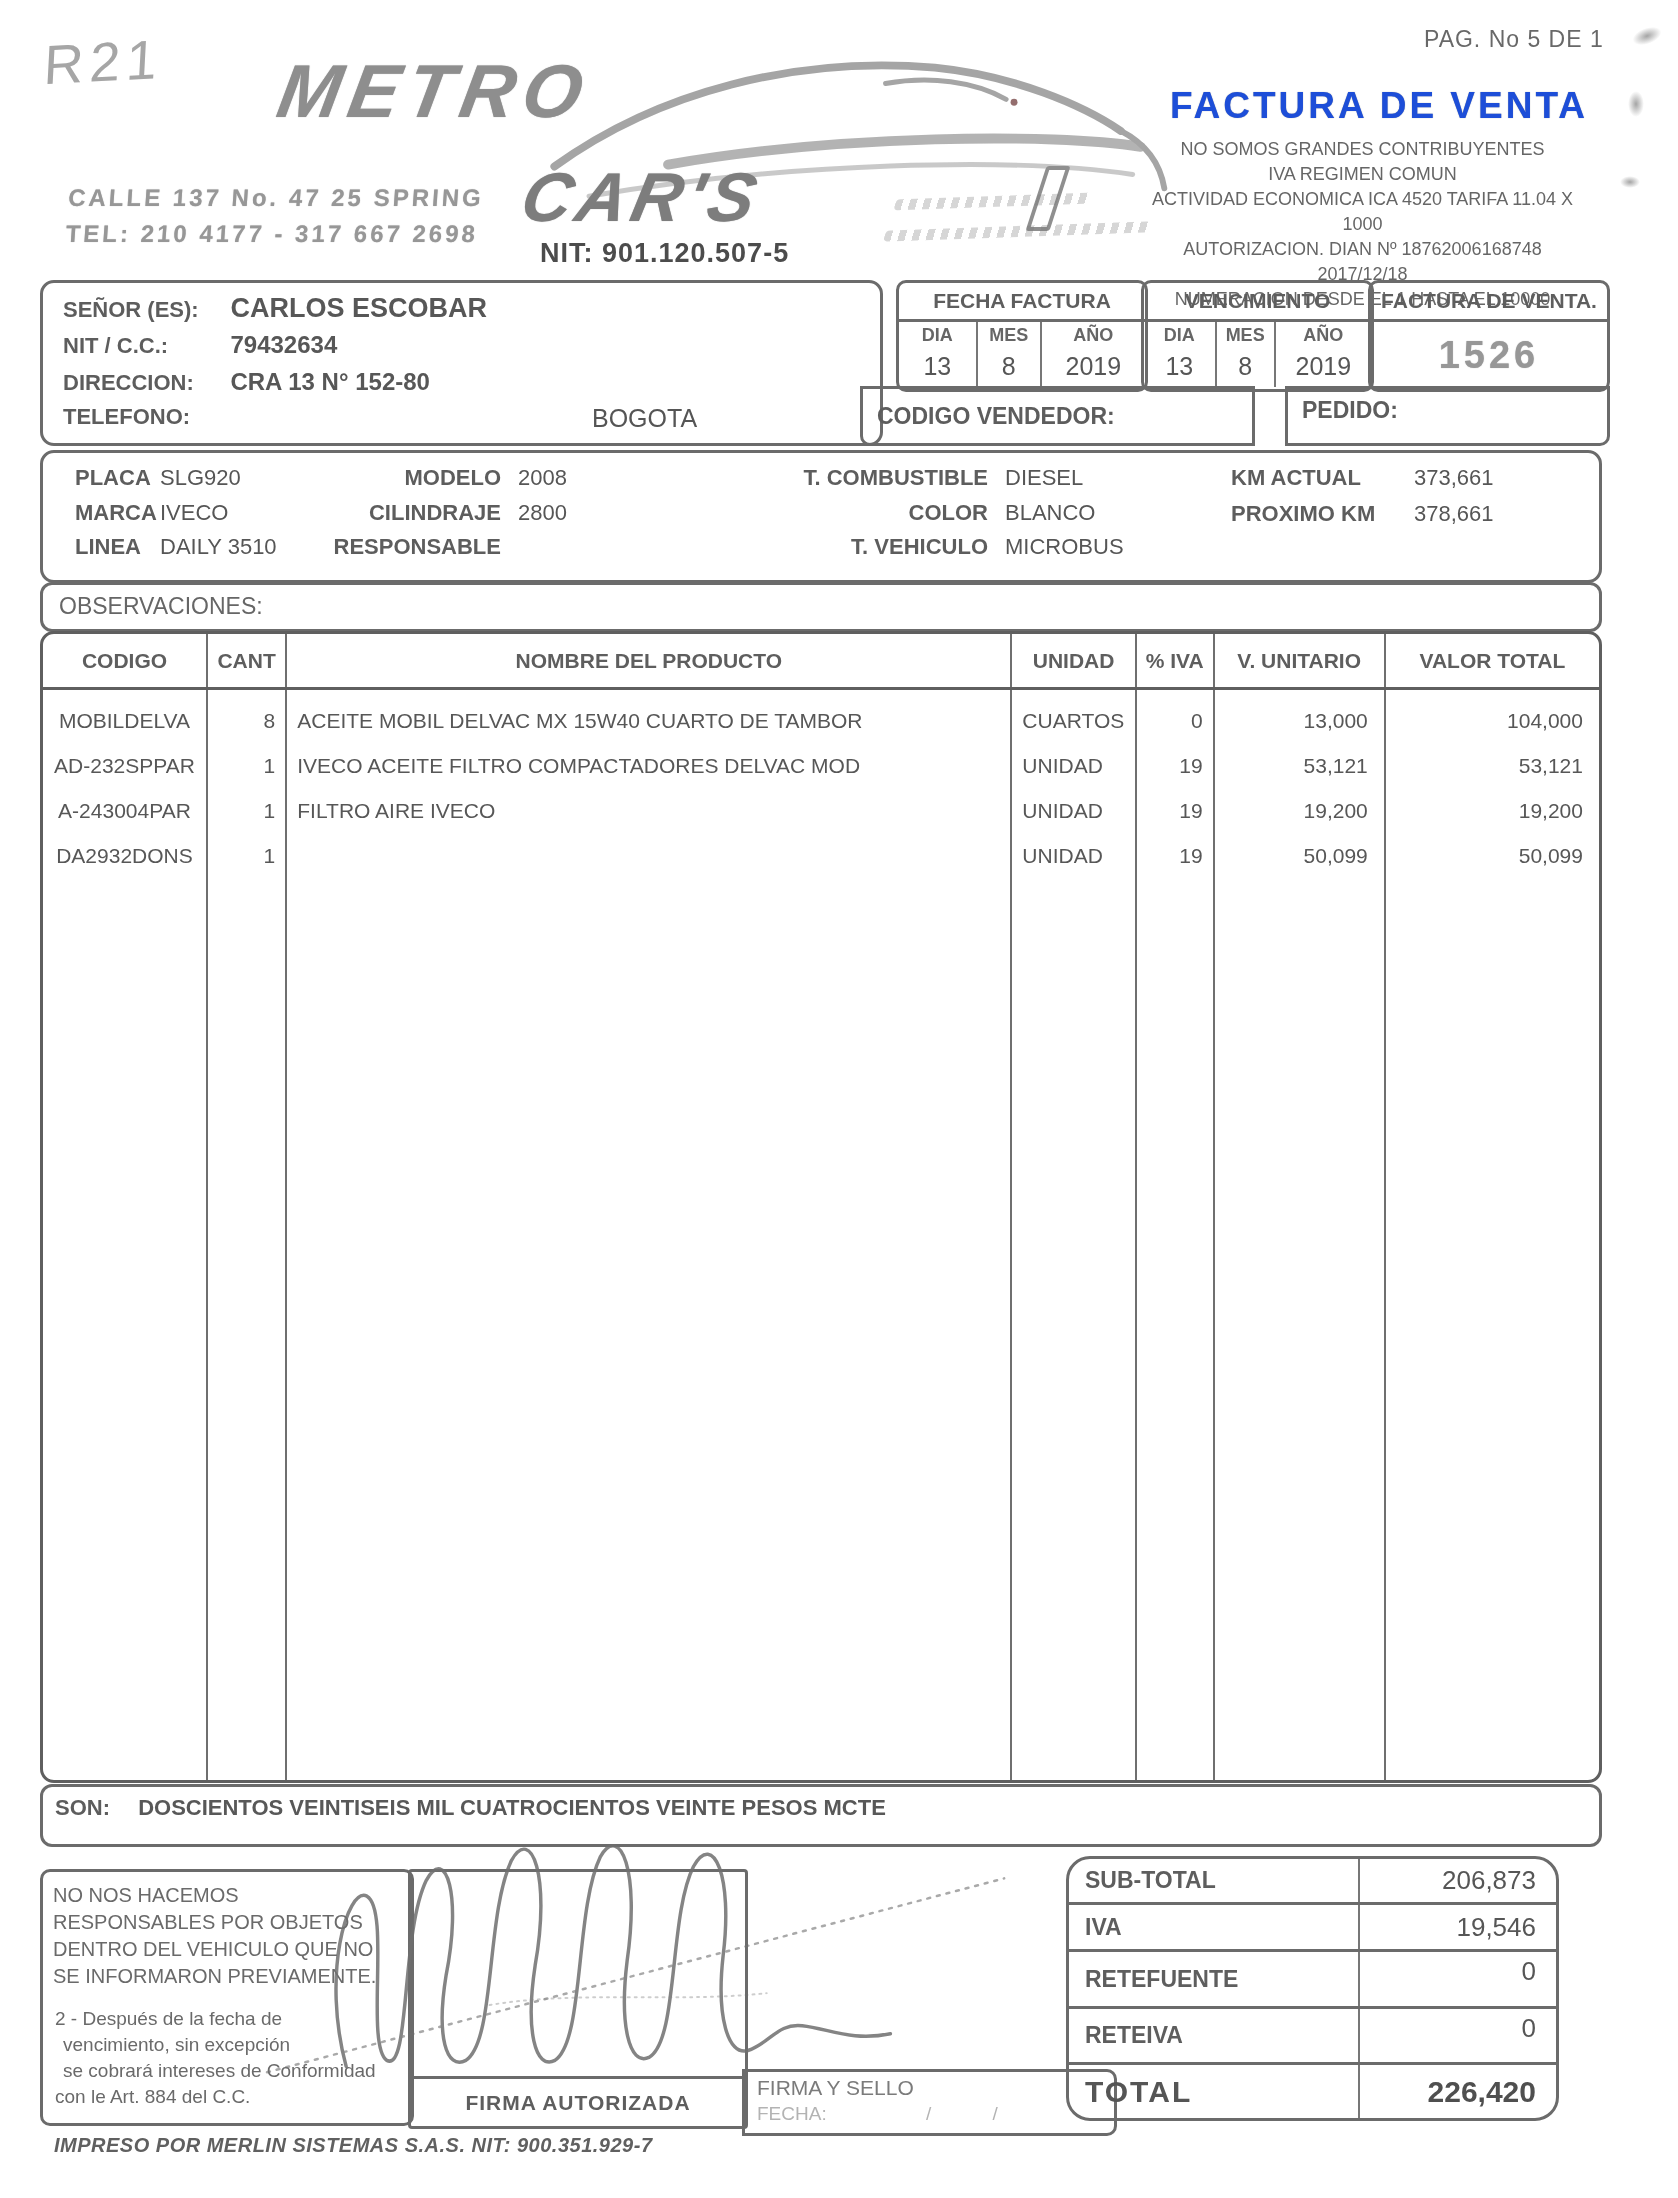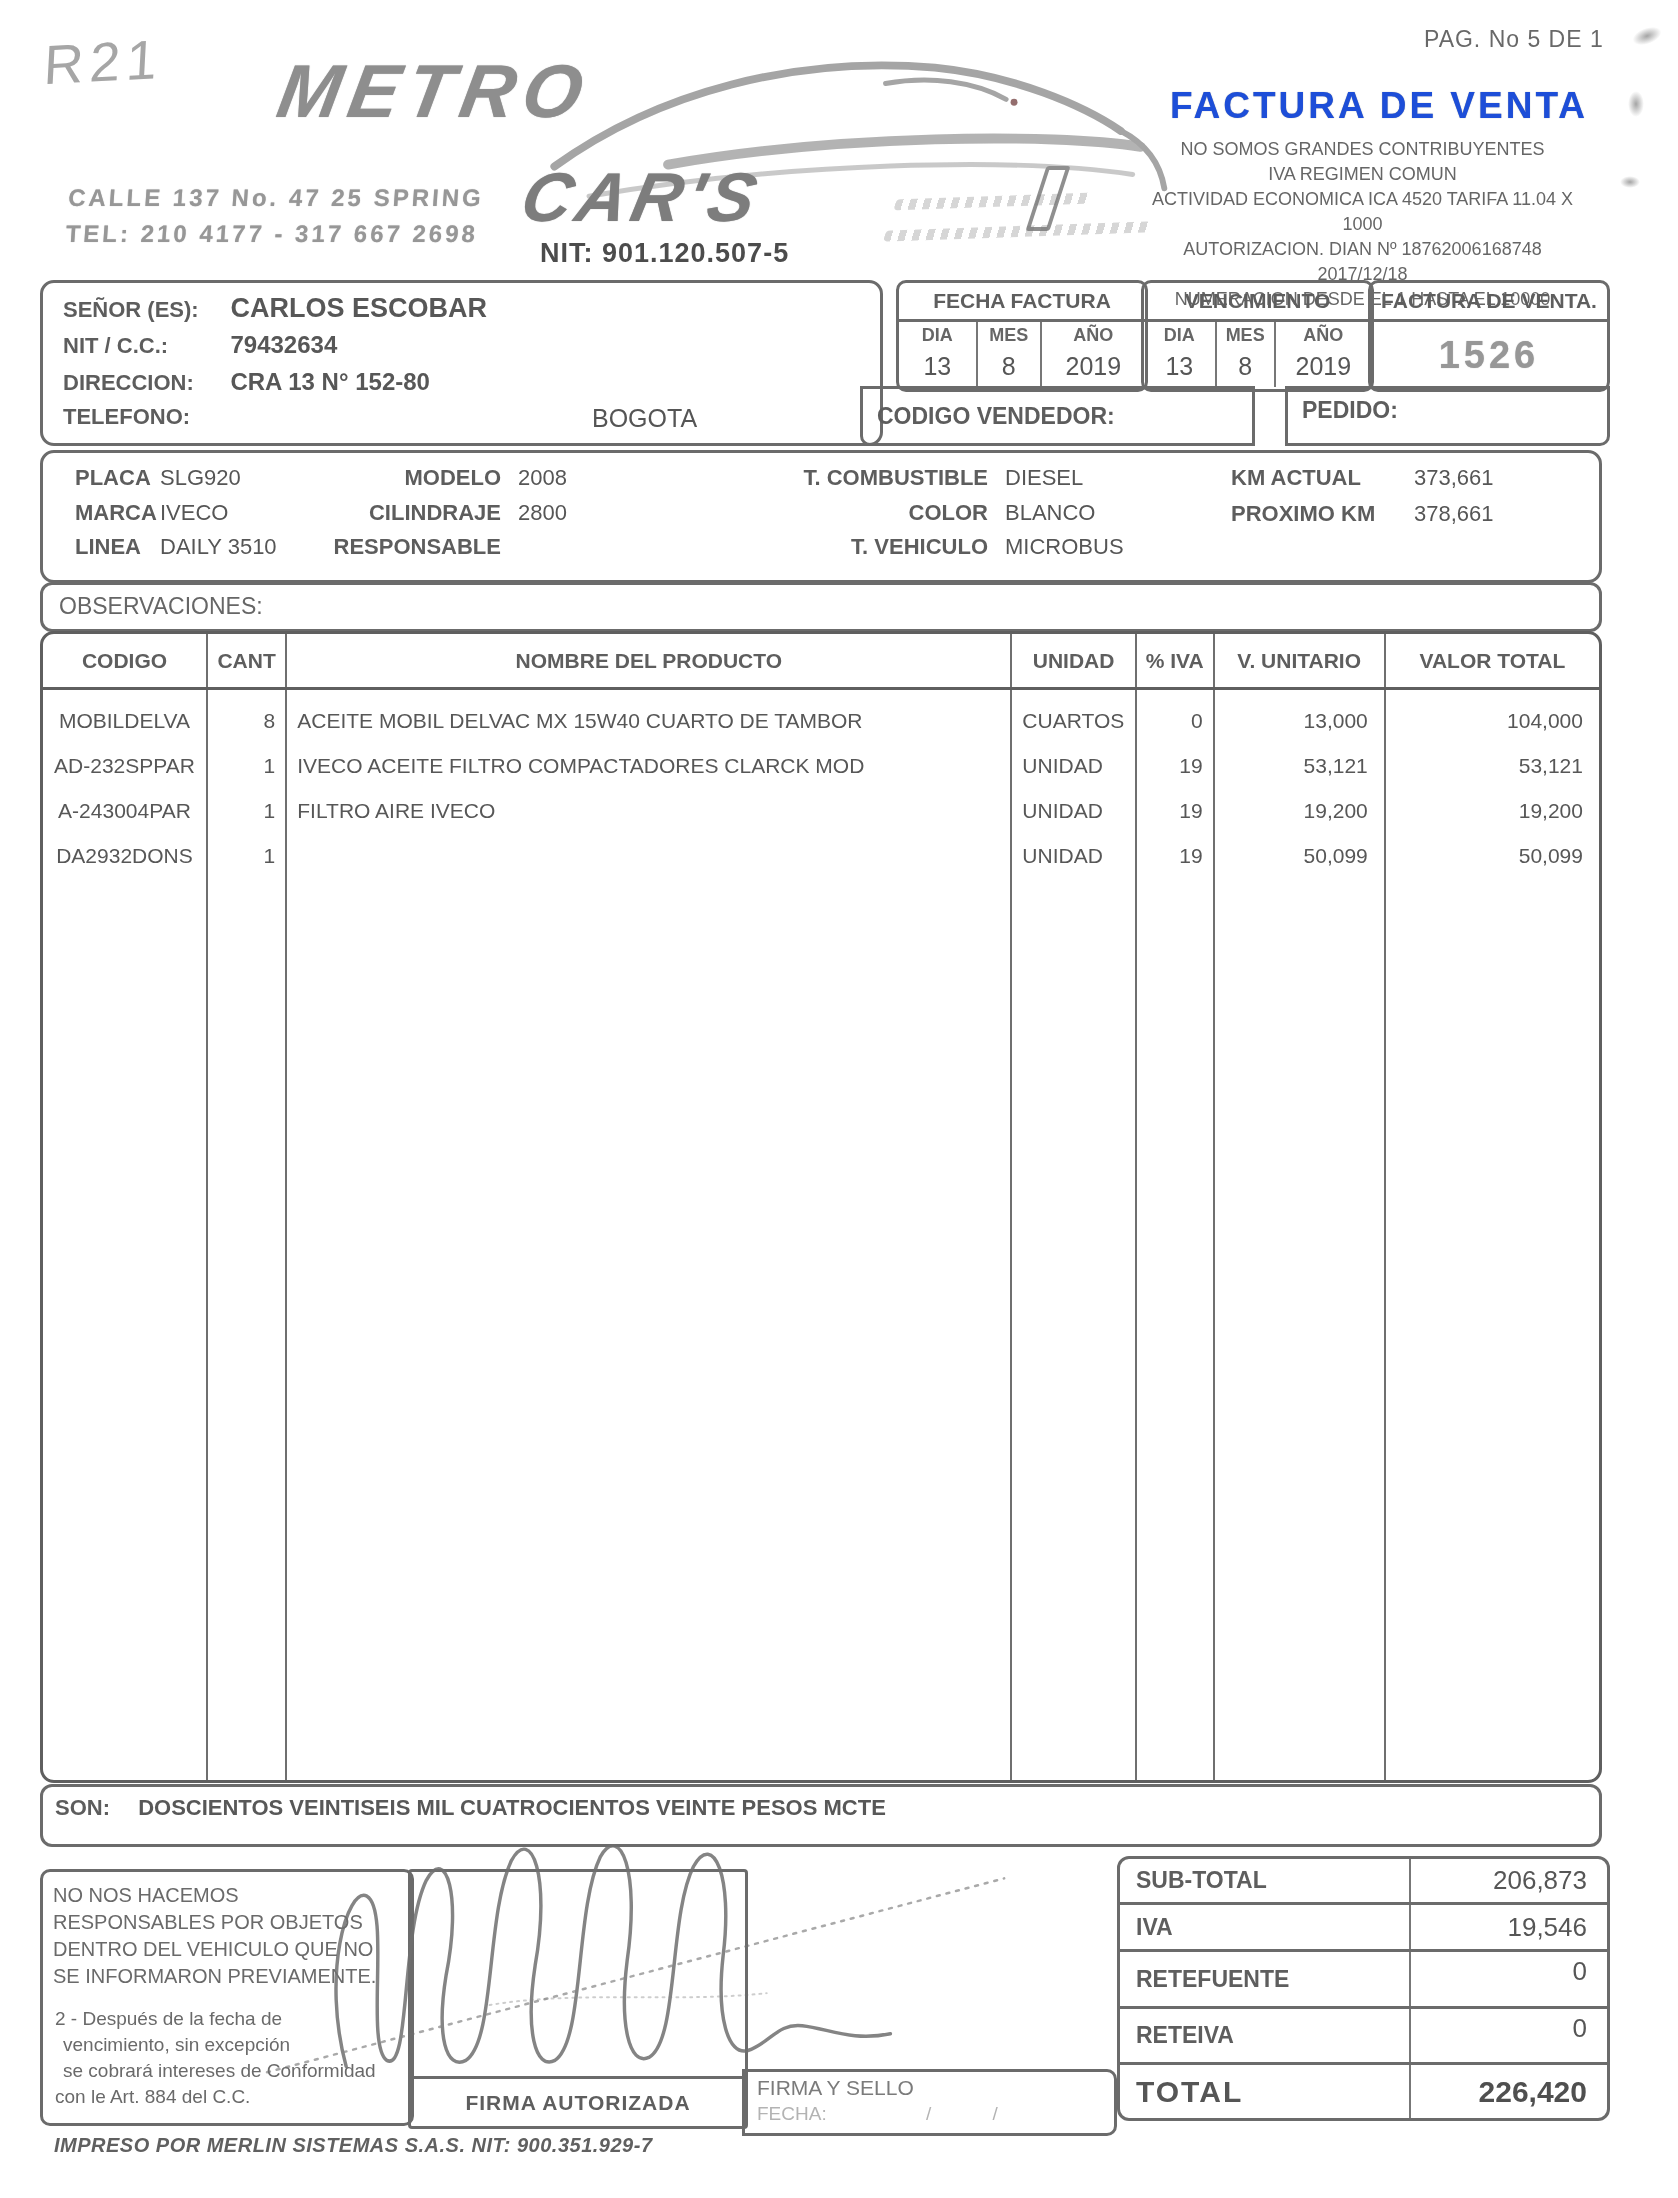--- a/index.html
+++ b/index.html
@@ -50,21 +50,21 @@
   .pr14{padding-right:16px;}
   
   #son-box{left:40px;top:1784px;width:1556px;height:57px;}
   
   #disclaimer{left:40px;top:1869px;width:368px;height:251px;border-radius:10px;}
   #disclaimer .p1{margin:10px 8px 0 10px;font-size:20px;color:#6a6a6a;line-height:27px;}
   #disclaimer .p2{margin:16px 8px 0 12px;font-size:19px;color:#6a6a6a;line-height:26px;}
   #sig-box{left:408px;top:1869px;width:334px;height:254px;border-radius:4px;}
   #sig-label-row{position:absolute;left:0;right:0;bottom:0;height:47px;border-top:3px solid #6b6b6b;text-align:center;line-height:47px;font-size:21px;font-weight:bold;color:#5e5e5e;letter-spacing:1px;}
   #sello-box{left:742px;top:2069px;width:369px;height:61px;border-radius:0 10px 10px 0;}
-  #totals{left:1117px;top:1856px;width:487px;height:259px;border-radius:12px;overflow:hidden;}
+  #totals{left:1066px;top:1856px;width:487px;height:259px;border-radius:24px;overflow:hidden;}
   .trow{display:flex;border-bottom:3px solid #6b6b6b;}
   .trow:last-child{border-bottom:none;}
   .trow .tl{width:56%;border-right:2px solid #777;font-size:23px;font-weight:bold;color:#5e5e5e;padding-left:16px;display:flex;align-items:center;}
   .trow .tv{flex:1;font-size:26px;color:#565656;text-align:right;padding-right:20px;display:flex;align-items:center;justify-content:flex-end;}
   .trow.total .tl{font-size:30px;letter-spacing:2px;color:#555;}
   .trow.total .tv{font-size:30px;font-weight:bold;color:#4f4f4f;}
   #footer{left:54px;top:2134px;font-size:20px;font-weight:bold;font-style:italic;color:#606060;letter-spacing:0.5px;}
   svg{position:absolute;overflow:visible;}
 </style>
 </head>
@@ -229,21 +229,21 @@
         <div class="tcell ta-c">DA2932DONS</div>
       </div>
       <div class="tcol">
         <div class="tcell ta-r">8</div>
         <div class="tcell ta-r">1</div>
         <div class="tcell ta-r">1</div>
         <div class="tcell ta-r">1</div>
       </div>
       <div class="tcol">
         <div class="tcell ta-l">ACEITE MOBIL DELVAC MX 15W40 CUARTO DE TAMBOR</div>
-        <div class="tcell ta-l">IVECO ACEITE FILTRO COMPACTADORES CLARCK MOD</div>
+        <div class="tcell ta-l">IVECO ACEITE FILTRO COMPACTADORES DELVAC MOD</div>
         <div class="tcell ta-l">FILTRO AIRE IVECO</div>
       </div>
       <div class="tcol">
         <div class="tcell ta-l">CUARTOS</div>
         <div class="tcell ta-l">UNIDAD</div>
         <div class="tcell ta-l">UNIDAD</div>
         <div class="tcell ta-l">UNIDAD</div>
       </div>
       <div class="tcol">
         <div class="tcell ta-r">0</div>

